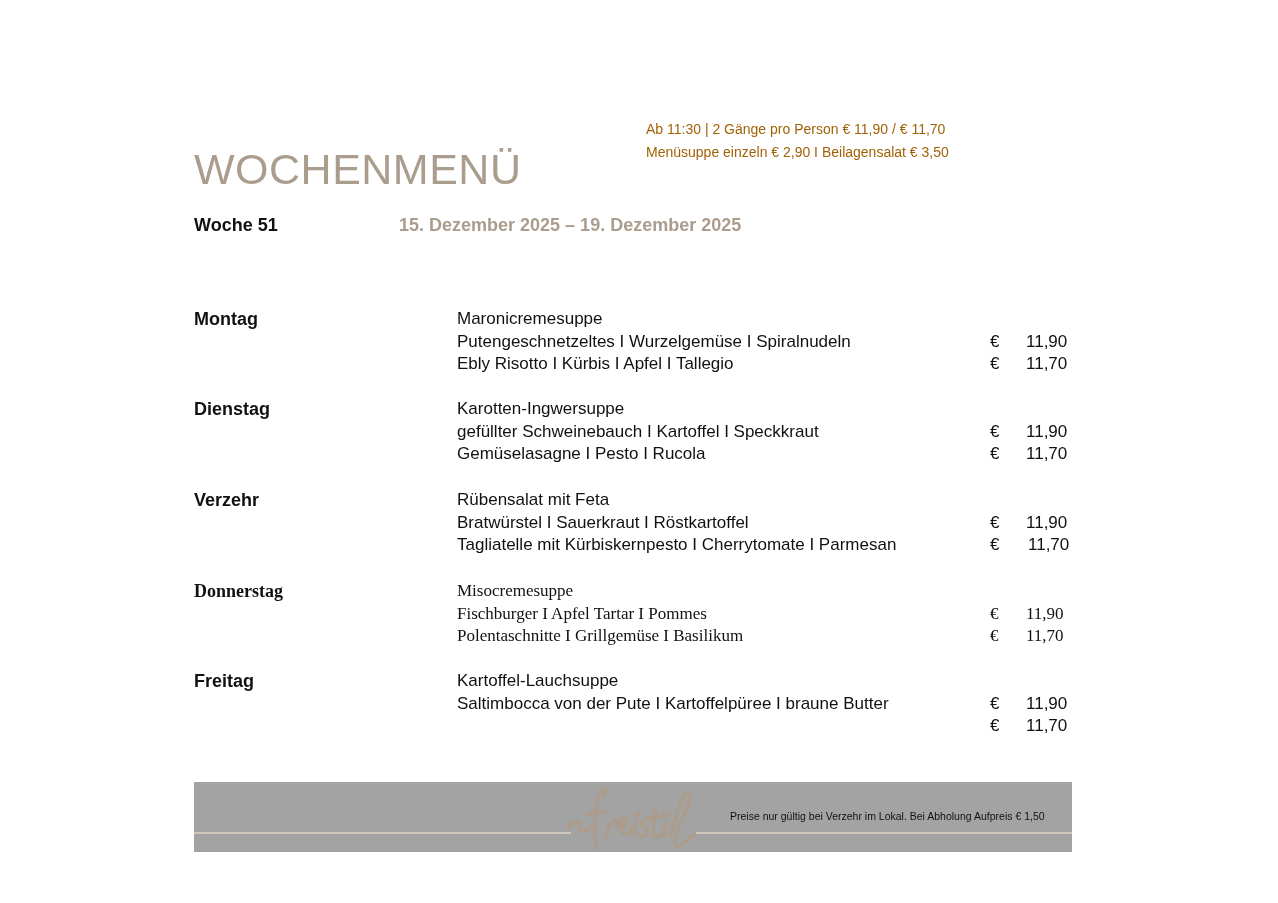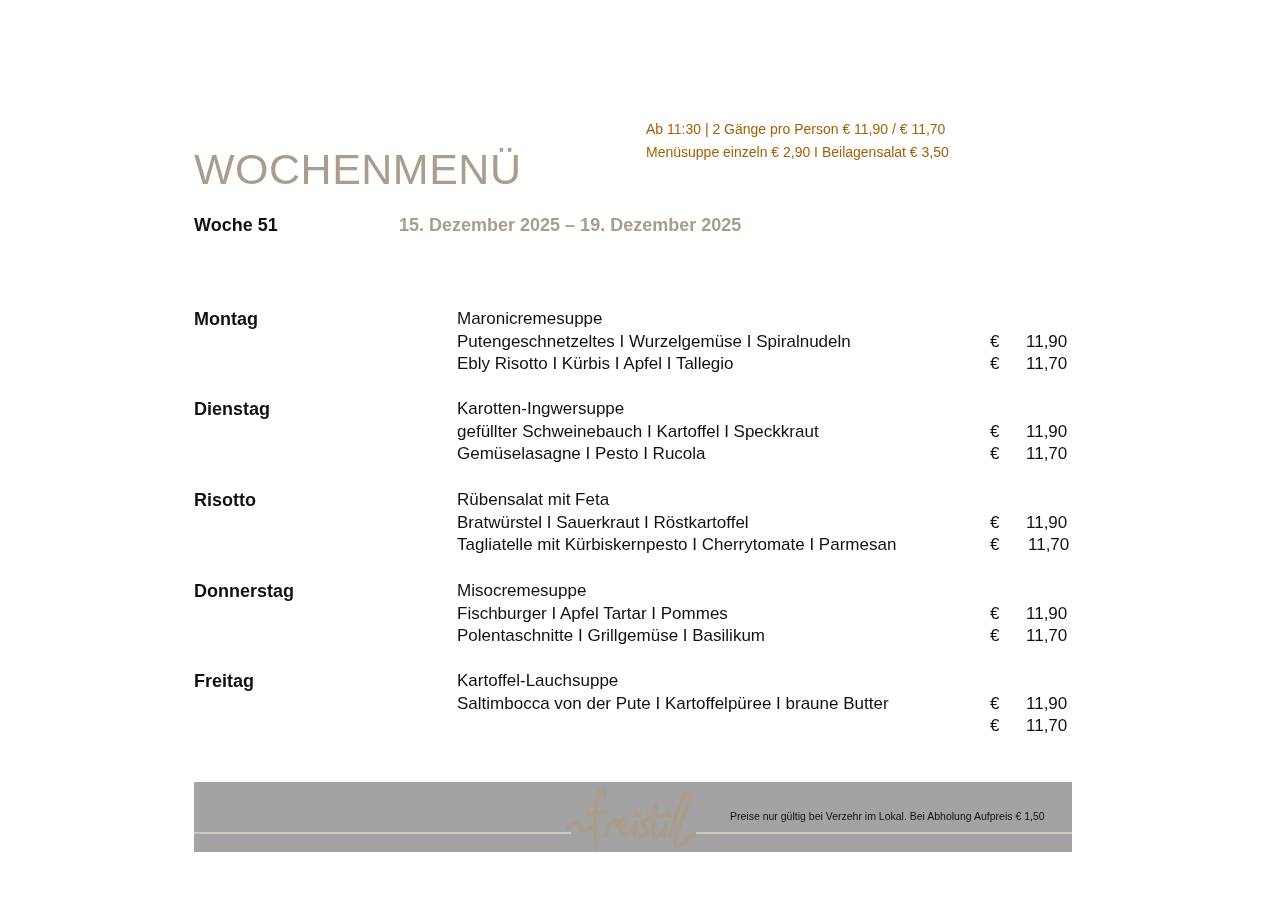--- a/index.html
+++ b/index.html
@@ -163,31 +163,31 @@
   <div class="dish row0">Karotten-Ingwersuppe</div>
   <div class="dish row1">gefüllter Schweinebauch I Kartoffel I Speckkraut</div>
   <div class="currency row1">€</div>
   <div class="amount row1">11,90</div>
   <div class="dish row2">Gemüselasagne I Pesto I Rucola</div>
   <div class="currency row2">€</div>
   <div class="amount row2">11,70</div>
 </div>
 
 <div class="day" style="top:489px;">
-  <div class="day-name">Risotto</div>
+  <div class="day-name">Verzehr</div>
   <div class="dish row0">Rübensalat mit Feta</div>
   <div class="dish row1">Bratwürstel I Sauerkraut I Röstkartoffel</div>
   <div class="currency row1">€</div>
   <div class="amount row1">11,90</div>
   <div class="dish row2">Tagliatelle mit Kürbiskernpesto I Cherrytomate I Parmesan</div>
   <div class="currency row2">€</div>
   <div class="amount row2" style="left:1028px;">11,70</div>
 </div>
 
-<div class="day" style="top:580px;">
+<div class="day" style="top:580px;font-family:Liberation Serif, serif;">
   <div class="day-name">Donnerstag</div>
   <div class="dish row0">Misocremesuppe</div>
   <div class="dish row1">Fischburger I Apfel Tartar I Pommes</div>
   <div class="currency row1">€</div>
   <div class="amount row1">11,90</div>
   <div class="dish row2">Polentaschnitte I Grillgemüse I Basilikum</div>
   <div class="currency row2">€</div>
   <div class="amount row2">11,70</div>
 </div>
 

